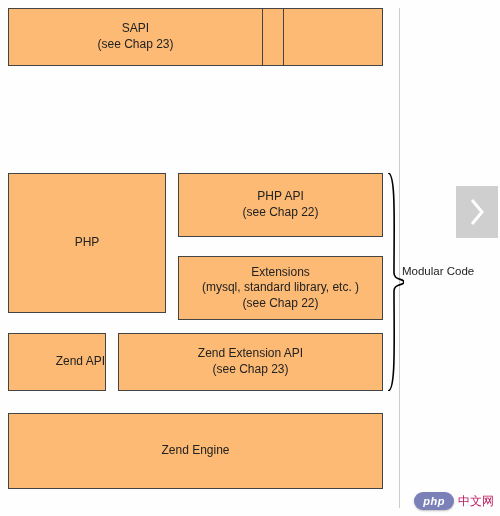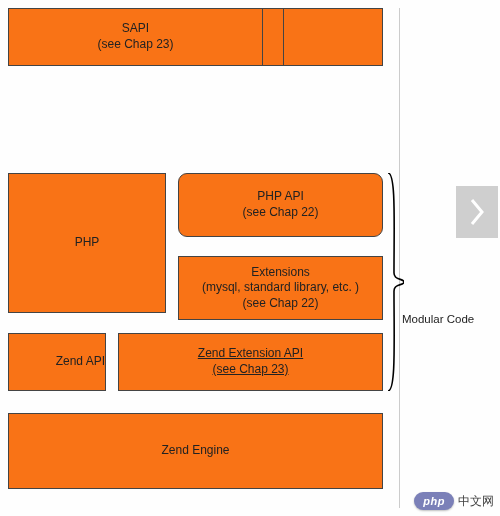--- a/index.html
+++ b/index.html
@@ -16,60 +16,59 @@
     left: 8px;
     top: 8px;
     width: 392px;
     height: 500px;
     border-right: 1px solid #ccc;
     padding-right: 10px;
   }
   .box {
     position: absolute;
     border: 1px solid #444;
-    background: #f97316;
+    background: #fdba74;
     display: flex;
     flex-direction: column;
     align-items: center;
     justify-content: center;
     text-align: center;
     font-size: 12px;
     color: #222;
     line-height: 1.3;
   }
   .box .title { font-size: 12px; }
   .box .sub { font-size: 12px; }
 
   
   .application { left: 0; top: 0; width: 375px; height: 58px; }
   .sapi        { left: 0; top: 80;  width: 255px; height: 58px; }
   .sapi-empty  { left: 275px; top: 80; width: 100px; height: 58px; }
   .php         { left: 0; top: 165px; width: 158px; height: 140px; }
-  .php-api     { left: 170px; top: 165px; width: 205px; height: 64px; border-radius: 9px; }
+  .php-api     { left: 170px; top: 165px; width: 205px; height: 64px; }
   .extensions  { left: 170px; top: 240px; width: 205px; height: 64px; margin-top: 8px; }
   .zend-api    { left: 0; top: 325px; width: 98px; height: 58px; align-items: flex-end; }
-  .zend-ext    { left: 110px; top: 325px; width: 265px; height: 58px; text-decoration: underline; }
+  .zend-ext    { left: 110px; top: 325px; width: 265px; height: 58px; }
   .zend-engine { left: 0; top: 405px; width: 375px; height: 76px; }
 
   .brace {
     position: absolute;
     left: 378px;
     top: 165px;
     width: 18px;
     height: 218px;
   }
   .brace svg { width:100%; height:100%; display:block; }
   .modular-label {
     position: absolute;
     left: 402px;
     top: 265px;
     font-size: 11.5px;
     color: #222;
     white-space: nowrap;
-    margin-top: 48px;
   }
 
   .nav-arrow {
     position: absolute;
     right: 2px;
     top: 186px;
     width: 42px;
     height: 52px;
     background: #cfcfcf;
     display: flex;
@@ -91,21 +90,21 @@
     color: #fff;
     font-size: 11px;
     font-weight: bold;
     padding: 3px 9px;
     border-radius: 11px;
     font-style: italic;
     box-shadow: 0 1px 2px rgba(0,0,0,0.25);
     letter-spacing: 0.5px;
   }
   .wm-text {
-    color: #404040;
+    color: #be185d;
     font-size: 12px;
   }
 </style>
 </head>
 <body>
 
 <div class="diagram">
 
   <div class="box application">
     <span class="title">Application</span>

